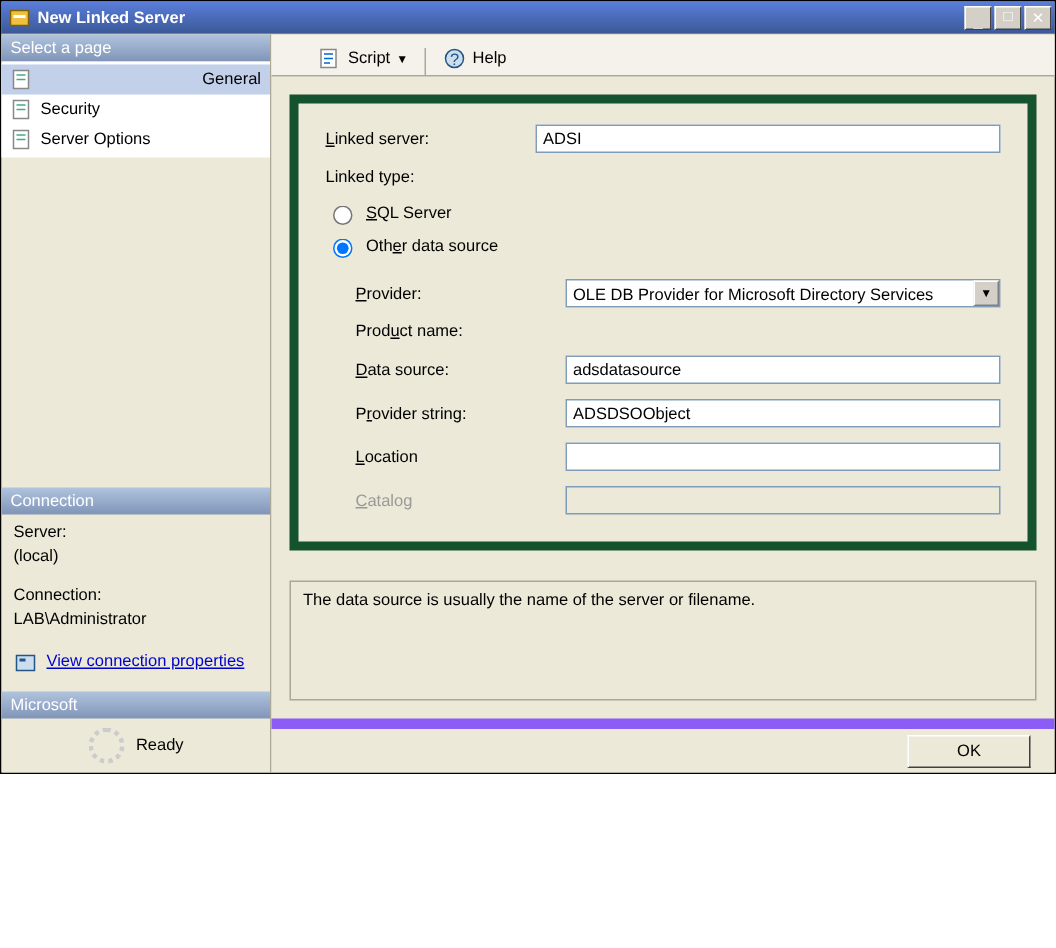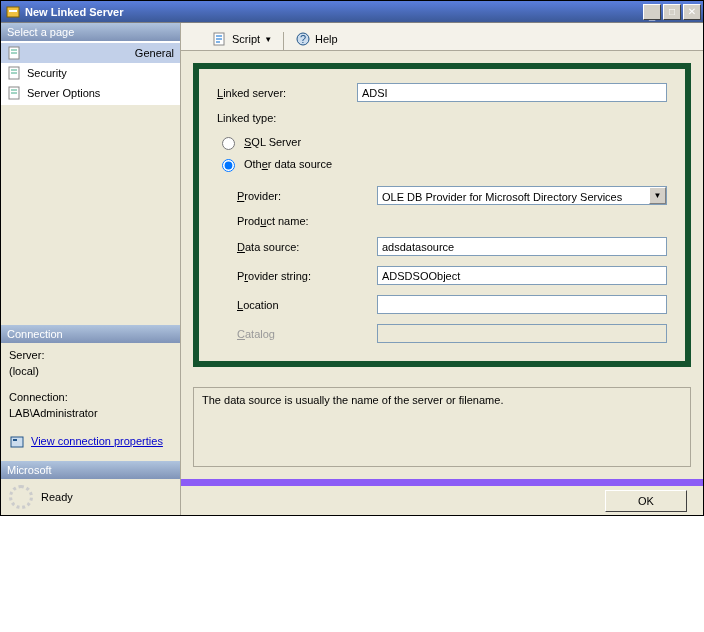--- a/index.html
+++ b/index.html
@@ -13,21 +13,21 @@
 .body { flex:1; display:flex; border-top:1px solid #808080; }
 .leftpane { width: 180px; background:#ece9d8; display:flex; flex-direction:column; border-right:1px solid #aca899;}
 .section-hdr { background: linear-gradient(#b0c4de,#8094b8); color:#fff; font-weight:normal; padding:3px 6px; height:18px; }
 .navlist { background:#fff; padding:2px 0; }
 .nav-item { display:flex; align-items:center; padding:2px 6px; gap:4px; }
 .nav-item.selected { background:#c2d0e9;justify-content:space-between; }
 .nav-icon { width:16px; height:16px; flex-shrink:0; }
 .conn-box { padding:6px 8px; }
 .conn-box div { margin-bottom:4px; }
 .conn-link { color:#0000cc; text-decoration:underline; }
-.progress-row { display:flex; align-items:center; gap:8px; padding:6px 8px; }
+.progress-row { display:flex; align-items:center; gap:8px; padding:6px 8px;justify-content:center; }
 .spinner { width:24px; height:24px; border:3px dotted #ccc; border-radius:50%; }
 .rightpane { flex:1; background:#ece9d8; display:flex; flex-direction:column; }
 .toolbar { height:28px; border-bottom:1px solid #aca899; display:flex; align-items:flex-end; padding:0 24px; gap:4px; background:#f4f2ea;}
 .tool-btn { display:flex; align-items:center; gap:4px; padding:2px 6px; border:1px solid transparent; }
 .dropdown-arrow { font-size:8px; }
 .sep { width:1px; height:18px; background:#aca899; }
 .content { flex:1; padding:12px; display:flex; flex-direction:column; gap:10px; position:relative;}
 .form-area { border:6px solid #14532d; padding:14px 18px 18px 18px; position:relative;}
 .row { display:flex; align-items:center; margin-bottom:10px; }
 .row label { width:140px; }

